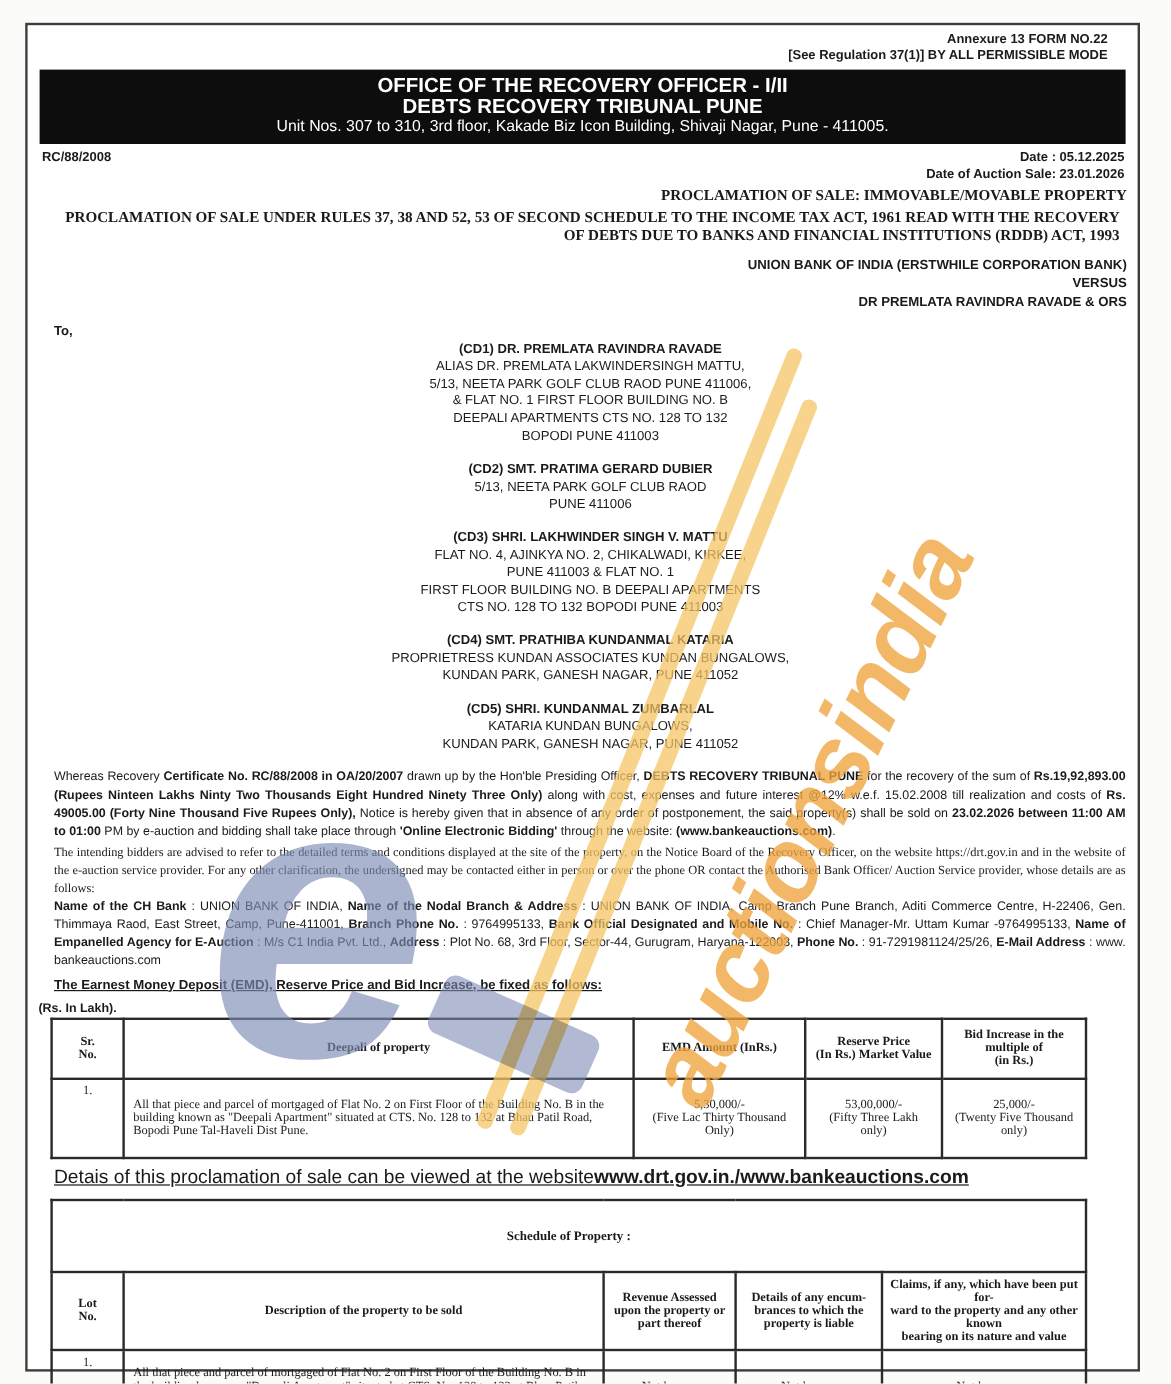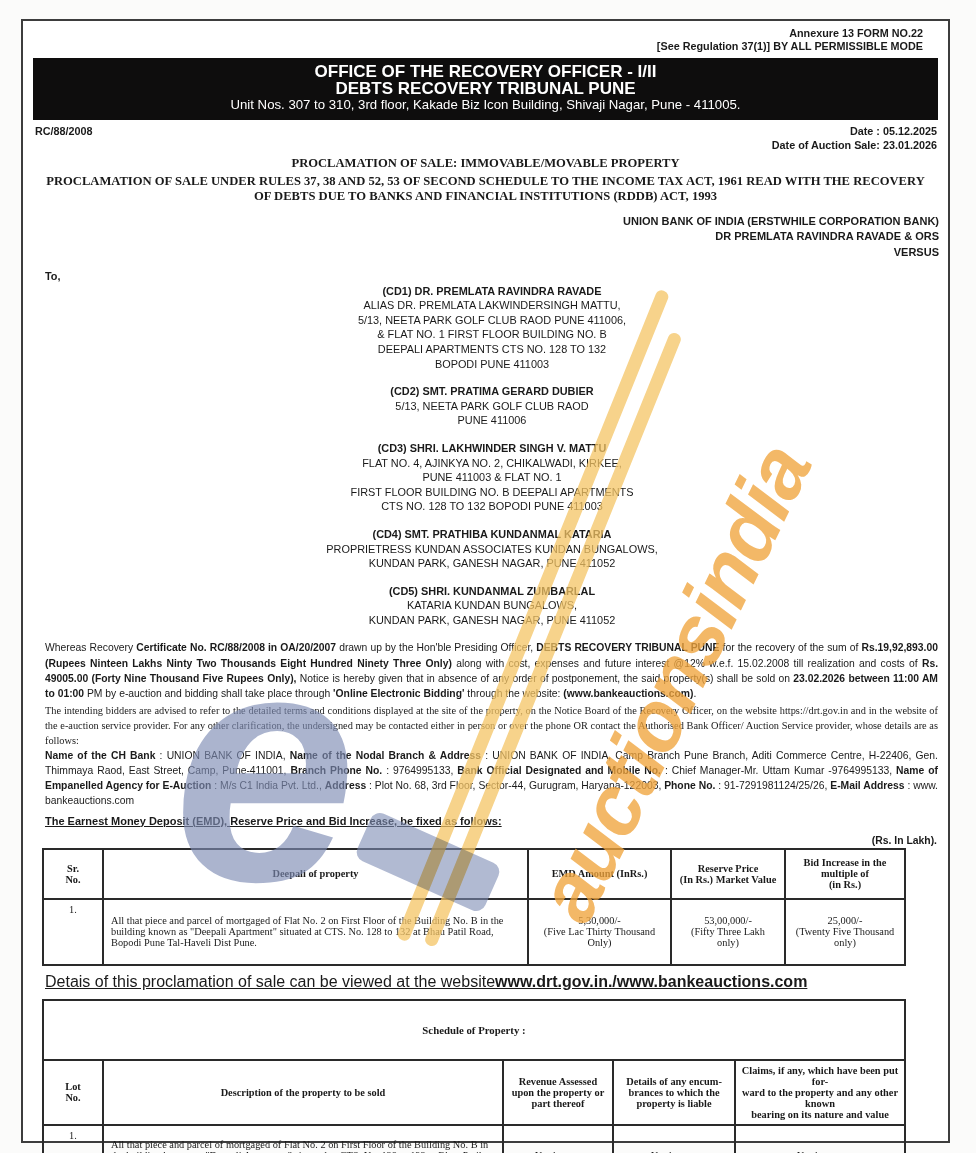--- a/index.html
+++ b/index.html
@@ -18,37 +18,37 @@
   
   .annexure{ text-align:right;font-weight:bold;font-size:10.8px;line-height:13px;margin:2px 16px 5px 0;}
   .banner{
     background:#0e0d0d;color:#fff;text-align:center;padding:6px 4px 7px;margin:0 1px;
   }
   .banner .l1,.banner .l2{font-weight:bold;font-size:17px;line-height:16.5px;}
   .banner .l3{font-size:13.2px;line-height:16px;font-weight:400;}
   .refrow{display:flex;justify-content:space-between;font-weight:bold;font-size:10.8px;margin:5px 2px 0 3px;line-height:13px;}
   .auctiondate{text-align:right;font-weight:bold;font-size:10.8px;margin:1px 2px 0 0;line-height:13px;}
   
-  .ptitle{font-family:"Liberation Serif",serif;font-weight:bold;text-align:center;font-size:12.6px;line-height:15.5px;}
+  .ptitle{font-family:"Liberation Serif",serif;font-weight:bold;text-align:right;font-size:12.6px;line-height:15.5px;}
   .ptitle.t1{margin-top:4px;}
   .ptitle.t2{margin-top:2px;padding:0 6px;}
   .parties{text-align:right;font-weight:bold;font-size:11px;line-height:14.5px;margin-top:9px;}
   .parties div{margin-top:1px;}
   
   .addr-block{margin:10px 0 0 13px;font-size:10.9px;line-height:14.6px;}
   .addr-to{font-weight:bold;}
   .party{margin-bottom:13px;text-align:center;}
   .party .pname{font-weight:bold;}
   .party .plines{white-space:pre-line;}
   
   .para{font-size:10.35px;line-height:15.1px;text-align:justify;margin:0 1px 0 13px;}
   .para.gap{margin-top:2px;font-family:Liberation Serif, serif;}
   
   .emd-head{font-weight:bold;font-size:11px;text-decoration:underline;margin:6px 0 0 13px;}
-  .lakh-note{text-align:right;font-weight:bold;font-size:10.4px;margin:8px 2px 2px 0;}
+  .lakh-note{font-weight:bold;font-size:10.4px;margin:8px 2px 2px 0;}
   table{border-collapse:collapse;margin-left:10px;width:864px;font-size:10.35px;font-family:Liberation Serif, serif;}
   table,td,th{border:2px solid #2a2a2a;}
   th{font-weight:bold;padding:4px 5px;vertical-align:middle;}
   td{padding:4px 7px;vertical-align:middle;}
   .c{text-align:center;}
   .prewrap{white-space:pre-line;}
   .emd-table{margin-top:2px;}
   .emd-table th{height:40px;}
   .emd-table td{height:56px;}
   col.sr{width:60px;} col.det{width:425px;} col.emdamt{width:143px;} col.resv{width:114px;}
@@ -105,22 +105,22 @@
     <div class="refrow">
       <span>RC/88/2008</span>
       <span>Date : 05.12.2025</span>
     </div>
     <div class="auctiondate">Date of Auction Sale: 23.01.2026</div>
 
     <div class="ptitle t1">PROCLAMATION OF SALE: IMMOVABLE/MOVABLE PROPERTY</div>
     <div class="ptitle t2">PROCLAMATION OF SALE UNDER RULES 37, 38 AND 52, 53 OF SECOND SCHEDULE TO THE INCOME TAX ACT, 1961 READ WITH THE RECOVERY OF DEBTS DUE TO BANKS AND FINANCIAL INSTITUTIONS (RDDB) ACT, 1993</div>
     <div class="parties">
       <div>UNION BANK OF INDIA (ERSTWHILE CORPORATION BANK)</div>
+      <div>VERSUS</div>
       <div>DR PREMLATA RAVINDRA RAVADE &amp; ORS</div>
-      <div>VERSUS</div>
     </div>
 
     <div class="addr-block">
       <div class="addr-to">To,</div>
       <div class="party">
         <div class="pname">(CD1) DR. PREMLATA RAVINDRA RAVADE</div>
         <div class="plines">ALIAS DR. PREMLATA LAKWINDERSINGH MATTU,
 5/13, NEETA PARK GOLF CLUB RAOD PUNE 411006,
 &amp; FLAT NO. 1 FIRST FLOOR BUILDING NO. B
 DEEPALI APARTMENTS CTS NO. 128 TO 132

